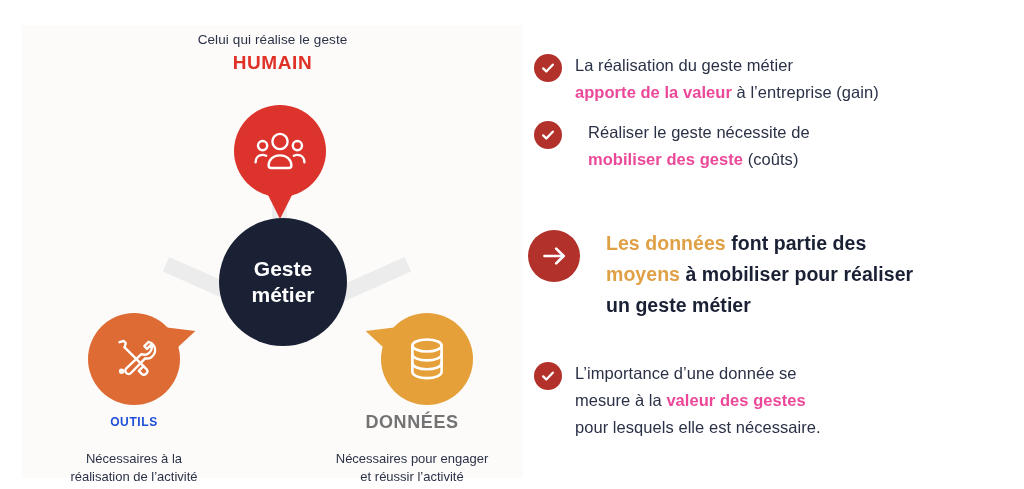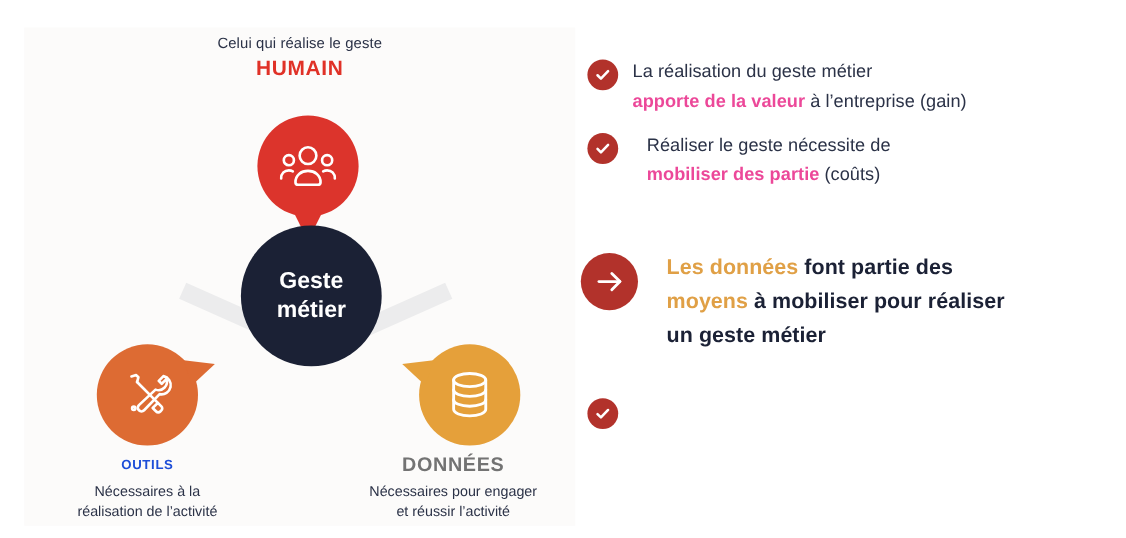--- a/index.html
+++ b/index.html
@@ -155,21 +155,21 @@
     left: -16px;
     top: 10px;
     border-top: 12px solid transparent;
     border-bottom: 12px solid transparent;
     border-right: 26px solid #e5a03a;
     transform: rotate(18deg);
   }
 
   .bubble-center {
     left: 197px;
-    top: 180px;
+    top: 193px;
     width: 128px;
     height: 128px;
     background: #1b2135;
     z-index: 4;
     flex-direction: column;
     color: #ffffff;
     font-weight: bold;
     font-size: 21px;
     line-height: 26px;
     text-align: center;
@@ -180,21 +180,21 @@
     position: absolute;
     text-align: center;
     width: 230px;
   }
   .label-outils  { left: -3px;  top: 385px; }
   .label-donnees { left: 275px; top: 385px; }
   .label-desc {
     font-size: 13px;
     line-height: 18px;
     color: #2b3247;
-    margin-top: 4px;
+    margin-top: 16px;
   }
 
   
   .text-panel {
     position: absolute;
     left: 528px;
     top: 30px;
     width: 480px;
     height: 440px;
   }
@@ -341,36 +341,37 @@
       </span>
       <span class="item-text"><span>La réalisation du geste métier</span><br><span class="hl-red">apporte de la valeur</span><span> à l’entreprise (gain)</span></span>
     </div>
 
     <div class="item item-2">
       <span class="badge badge-check">
         <svg width="16" height="16" viewBox="0 0 16 16" fill="none" stroke="#ffffff" stroke-width="2.3" stroke-linecap="round" stroke-linejoin="round">
           <path d="M3.2 8.4l3.1 3.1 6.5-6.8"></path>
         </svg>
       </span>
-      <span class="item-text"><span>Réaliser le geste nécessite de</span><br><span class="hl-red">mobiliser des partie</span><span> (coûts)</span></span>
+      <span class="item-text"><span>Réaliser le geste nécessite de</span><br><span class="hl-red">mobiliser des geste</span><span> (coûts)</span></span>
     </div>
 
     <div class="item item-3">
       <span class="badge badge-arrow">
         <svg width="28" height="28" viewBox="0 0 28 28" fill="none" stroke="#ffffff" stroke-width="2.6" stroke-linecap="round" stroke-linejoin="round">
           <path d="M4.5 14h19"></path>
           <path d="M16.2 6.6L23.6 14l-7.4 7.4"></path>
         </svg>
       </span>
       <span class="item-text"><span class="hl-amber">Les données</span><span> font partie des</span><br><span class="hl-amber">moyens</span><span> à mobiliser pour réaliser</span><br><span>un geste métier</span></span>
     </div>
 
     <div class="item item-4">
       <span class="badge badge-check">
         <svg width="16" height="16" viewBox="0 0 16 16" fill="none" stroke="#ffffff" stroke-width="2.3" stroke-linecap="round" stroke-linejoin="round">
           <path d="M3.2 8.4l3.1 3.1 6.5-6.8"></path>
         </svg>
       </span>
+      <span class="item-text"><span>L’importance d’une donnée se</span><br><span>mesure à la </span><span class="hl-red">valeur des gestes</span><br><span>pour lesquels elle est nécessaire.</span></span>
     </div>
 
   </div>
 
 </div>
 
 </body></html>

